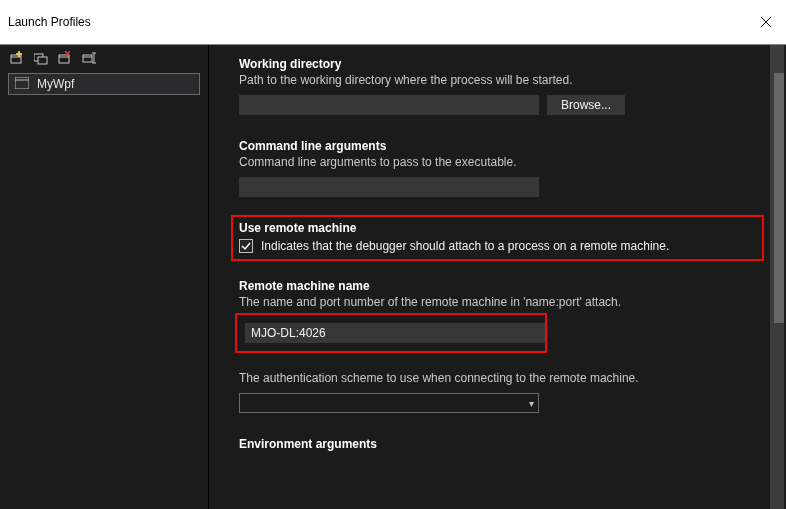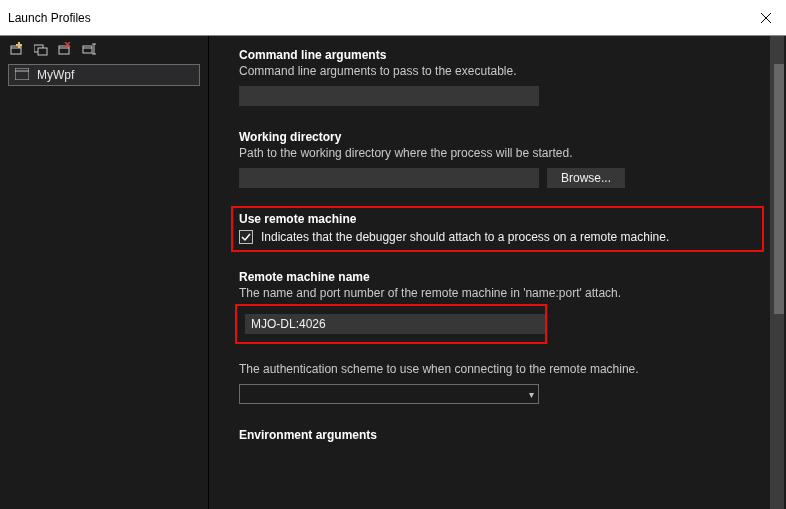--- a/index.html
+++ b/index.html
@@ -5,21 +5,21 @@
   * { box-sizing: border-box; margin: 0; padding: 0; }
   html, body {
     width: 786px; height: 509px;
     font-family: "Segoe UI", Tahoma, sans-serif;
     font-size: 12px;
     background: #1b1b1c;
     color: #f1f1f1;
     overflow: hidden;
   }
   .titlebar {
-    height: 36px;
+    height: 45px;
     background: #fff;
     color: #000;
     display: flex;
     align-items: center;
     justify-content: space-between;
     padding-left: 8px;
     border-bottom: 1px solid #888;
   }
   .titlebar .close {
     width: 40px; height: 27px;
@@ -178,32 +178,32 @@
       </span>
       <span>MyWpf</span>
     </div>
   </div>
 
   <div class="content">
     <div class="scrollbar-track"></div>
     <div class="scrollbar-thumb"></div>
 
     <div class="section">
-      <div class="section-title">Command line arguments</div>
-      <div class="section-desc">Command line arguments to pass to the executable.</div>
-      <input class="text-input" value="" style="">
-    </div>
-
-    <div class="section">
       <div class="section-title">Working directory</div>
       <div class="section-desc">Path to the working directory where the process will be started.</div>
       <div class="row">
         <input class="text-input" value="" style="">
         <button class="browse-btn">Browse...</button>
       </div>
+    </div>
+
+    <div class="section">
+      <div class="section-title">Command line arguments</div>
+      <div class="section-desc">Command line arguments to pass to the executable.</div>
+      <input class="text-input" value="" style="">
     </div>
 
     <div class="highlight-box">
       <div class="section-title">Use remote machine</div>
       <div class="row" style="margin-top:4px;">
         <span class="checkbox">
           <svg width="10" height="10" viewBox="0 0 10 10">
             <polyline points="1,5 4,8 9,2" fill="none" stroke="#fff" stroke-width="1.5"></polyline>
           </svg>
         </span>

